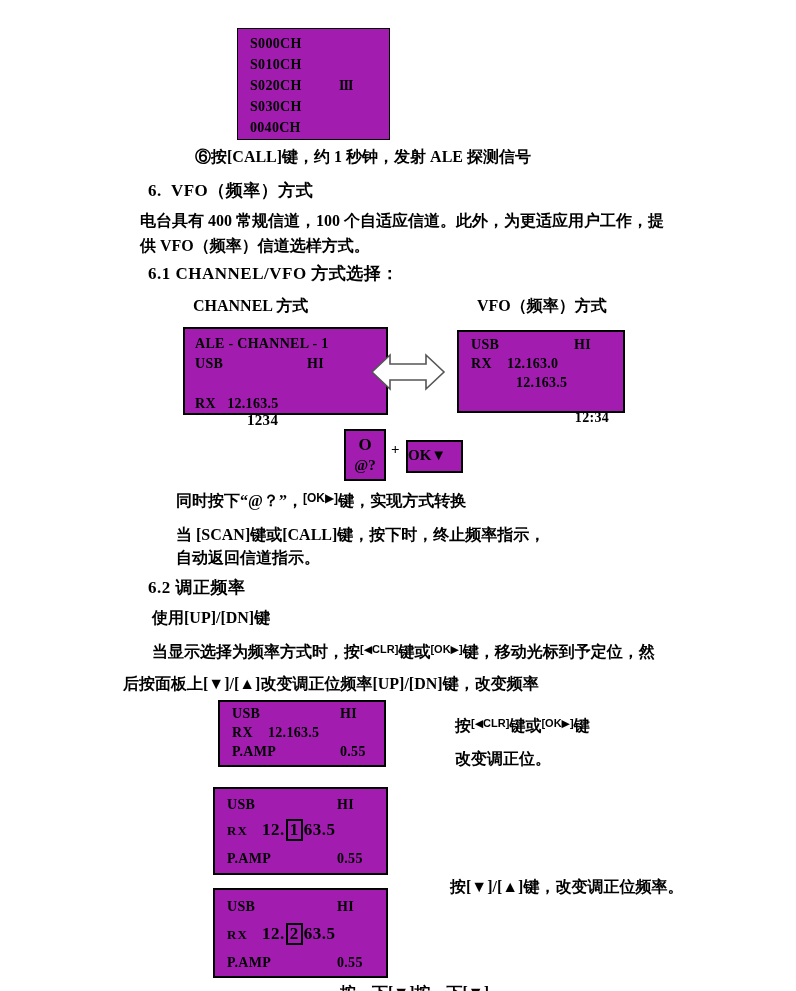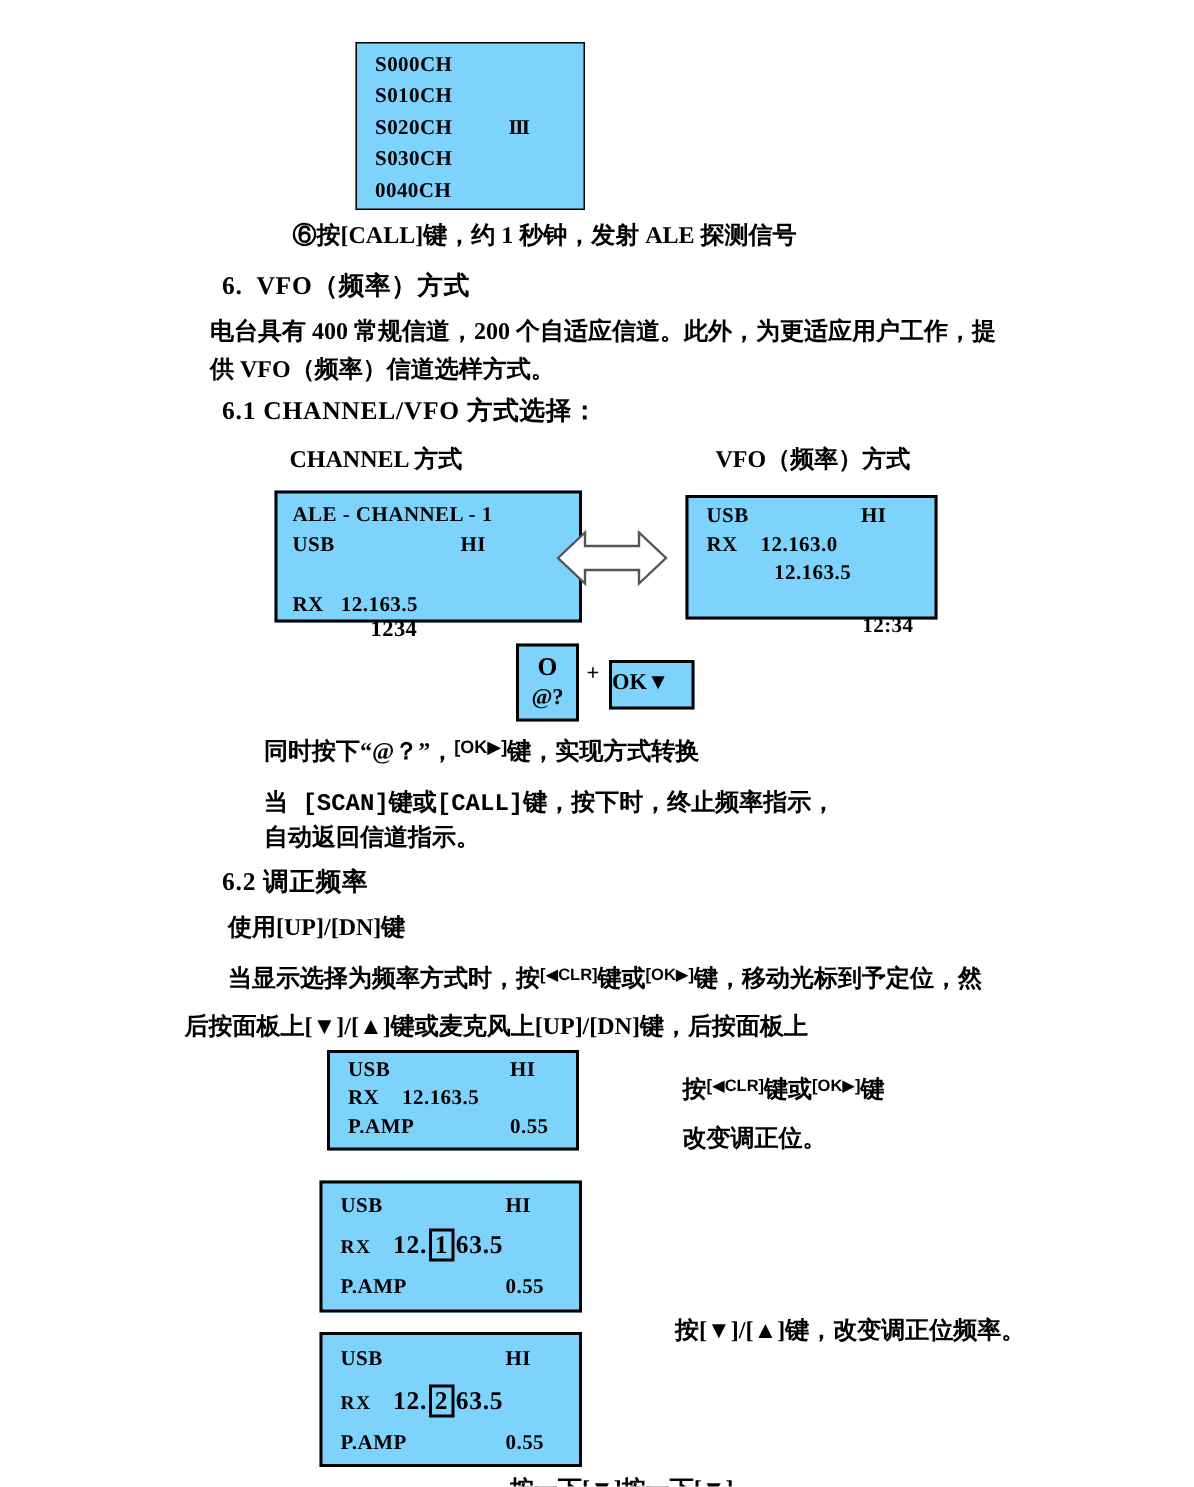--- a/index.html
+++ b/index.html
@@ -3,21 +3,21 @@
 <meta charset="utf-8">
 <style>
   html,body { margin:0; padding:0; }
   body {
     width:796px; height:991px; position:relative; overflow:hidden;
     background:#ffffff; color:#000000;
     font-family:"Liberation Serif","DejaVu Serif",serif;
     font-weight:bold;
   }
   .t { position:absolute; white-space:pre;text-align:right; }
-  .box { position:absolute; background:#7dd3fc; border:2px solid #000; box-sizing:border-box; }
+  .box { position:absolute; background:#a21caf; border:2px solid #000; box-sizing:border-box; }
   .thinbox { border-width:1px; }
   .caption { font-size:16px; }
   .heading { font-size:17px; letter-spacing:0.5px;margin-left:36px; }
   .body16 { font-size:16px; }
   .disp14 { font-size:14px; letter-spacing:0.3px; }
   .key {
     font-family:"Liberation Sans","DejaVu Sans",sans-serif;
     font-size:11px; font-weight:bold; position:relative; top:-4px;
   }
   .keybig { font-size:12px; }
@@ -37,21 +37,21 @@
   <div class="inner disp14" style="left:12px; top:28px;">S010CH</div>
   <div class="inner disp14" style="left:12px; top:49px;">S020CH</div>
   <div class="inner disp14" style="left:12px; top:70px;">S030CH</div>
   <div class="inner disp14" style="left:12px; top:91px;font-family:Liberation Serif, serif;">0040CH</div>
   <div class="inner disp14" style="left:101px; top:49px; letter-spacing:-1px;">III</div>
 </div>
 
 <div class="t caption" style="left:195px; top:147px;">⑥按[CALL]键，约 1 秒钟，发射 ALE 探测信号</div>
 
 <div class="t heading" style="left:112px; top:179px;">6.  VFO（频率）方式</div>
-<div class="t body16" style="left:140px; top:211px;">电台具有 400 常规信道，200 个自适应信道。此外，为更适应用户工作，提</div>
+<div class="t body16" style="left:140px; top:211px;">电台具有 400 常规信道，100 个自适应信道。此外，为更适应用户工作，提</div>
 <div class="t body16" style="left:140px; top:236px;">供 VFO（频率）信道选样方式。</div>
 
 <div class="t heading" style="left:112px; top:262px;">6.1 CHANNEL/VFO 方式选择：</div>
 
 <div class="t body16" style="left:193px; top:296px;">CHANNEL 方式</div>
 <div class="t body16" style="left:477px; top:296px;">VFO（频率）方式</div>
 
 <div class="box" style="left:183px; top:327px; width:205px; height:88px;">
   <div class="inner disp14" style="left:10px; top:7px;">ALE - CHANNEL - 1</div>
   <div class="inner disp14" style="left:10px; top:27px;">USB</div>
@@ -75,28 +75,28 @@
 <div class="box" style="left:344px; top:429px; width:42px; height:52px;">
   <div class="inner" style="left:0; top:4px; width:38px; text-align:center; font-size:17px;">O</div>
   <div class="inner" style="left:0; top:26px; width:38px; text-align:center; font-size:15px;">@?</div>
 </div>
 <div class="t" style="left:391px; top:441px; font-size:15px;">+</div>
 <div class="box" style="left:406px; top:440px; width:57px; height:33px;">
   <div class="inner" style="left:0; top:5px; width:53px; text-align:left; font-size:15px;">OK▼</div>
 </div>
 
 <div class="t body16" style="left:176px; top:491px;"><span>同时按下“@？”，</span><span class="key keybig">[OK▶]</span><span>键，实现方式转换</span></div>
-<div class="t body16" style="left:176px; top:525px;font-family:Liberation Mono, monospace;">当 [SCAN]键或[CALL]键，按下时，终止频率指示，</div>
+<div class="t body16" style="left:176px; top:525px;">当 [SCAN]键或[CALL]键，按下时，终止频率指示，</div>
 <div class="t body16" style="left:176px; top:548px;">自动返回信道指示。</div>
 
 <div class="t heading" style="left:112px; top:576px;">6.2 调正频率</div>
 <div class="t body16" style="left:152px; top:608px;">使用[UP]/[DN]键</div>
 
 <div class="t body16" style="left:152px; top:642px;"><span>当显示选择为频率方式时，按</span><span class="key">[◀CLR]</span><span>键或</span><span class="key">[OK▶]</span><span>键，移动光标到予定位，然</span></div>
-<div class="t body16" style="left:123px; top:674px;">后按面板上[▼]/[▲]键或麦克风上[UP]/[DN]键，后按面板上</div>
+<div class="t body16" style="left:123px; top:674px;">后按面板上[▼]/[▲]改变调正位频率[UP]/[DN]键，改变频率</div>
 
 <div class="box" style="left:218px; top:700px; width:168px; height:67px;">
   <div class="inner disp14" style="left:12px; top:4px;">USB</div>
   <div class="inner disp14" style="left:120px; top:4px;">HI</div>
   <div class="inner disp14" style="left:12px; top:23px;">RX    12.163.5</div>
   <div class="inner disp14" style="left:12px; top:42px;">P.AMP</div>
   <div class="inner disp14" style="left:120px; top:42px;">0.55</div>
 </div>
 
 <div class="t body16" style="left:455px; top:716px;"><span>按</span><span class="key">[◀CLR]</span><span>键或</span><span class="key">[OK▶]</span><span>键</span></div>

